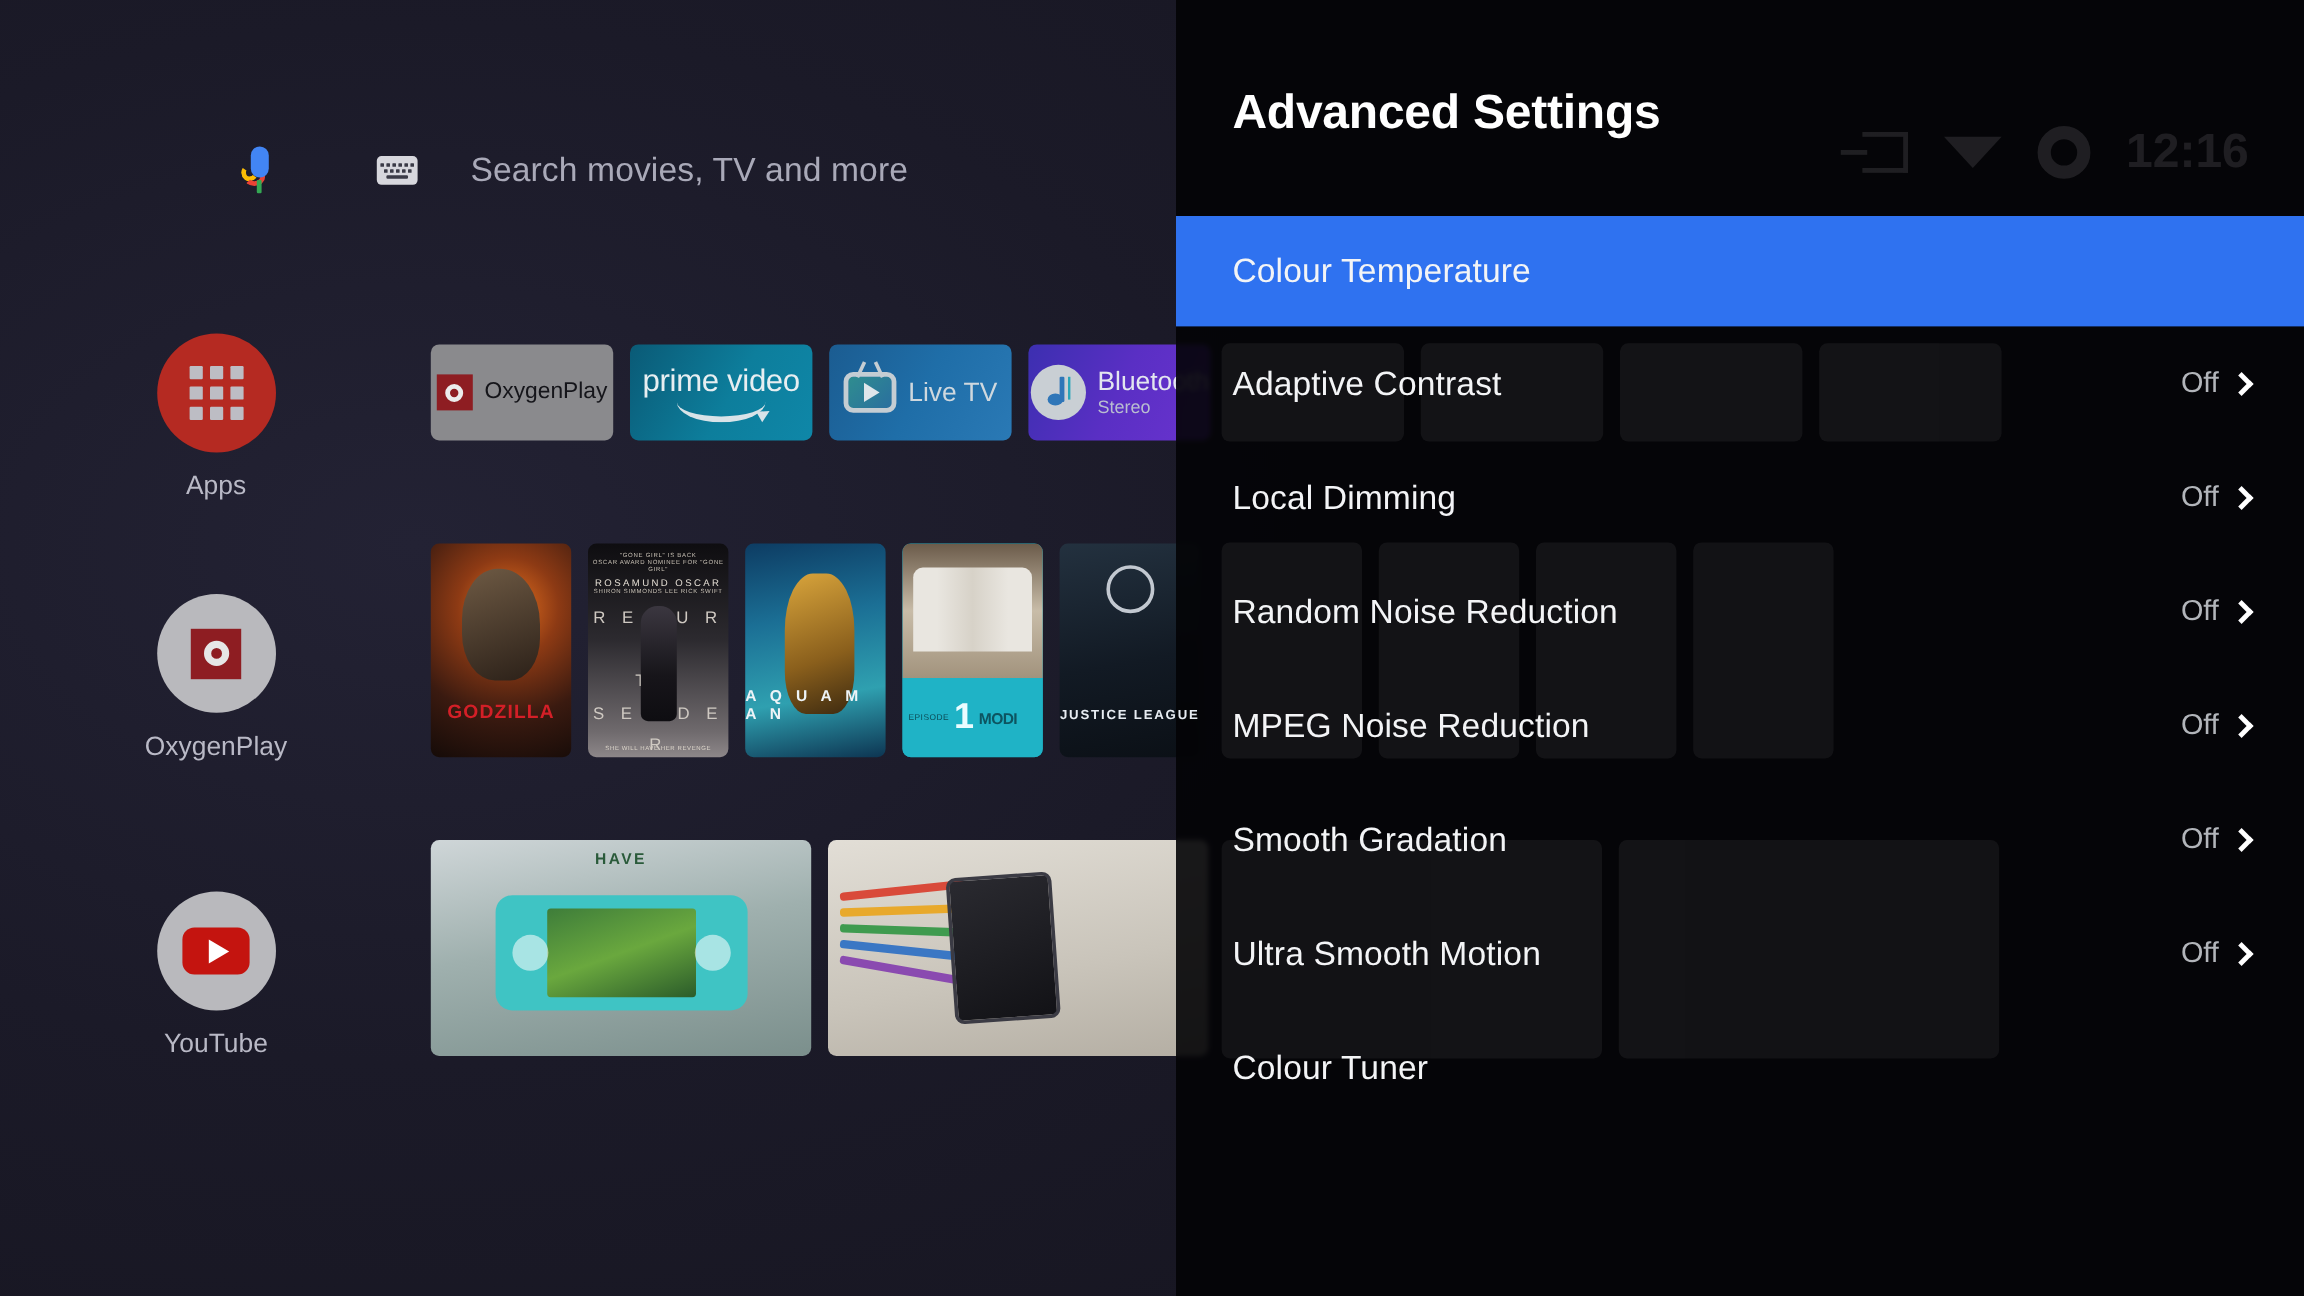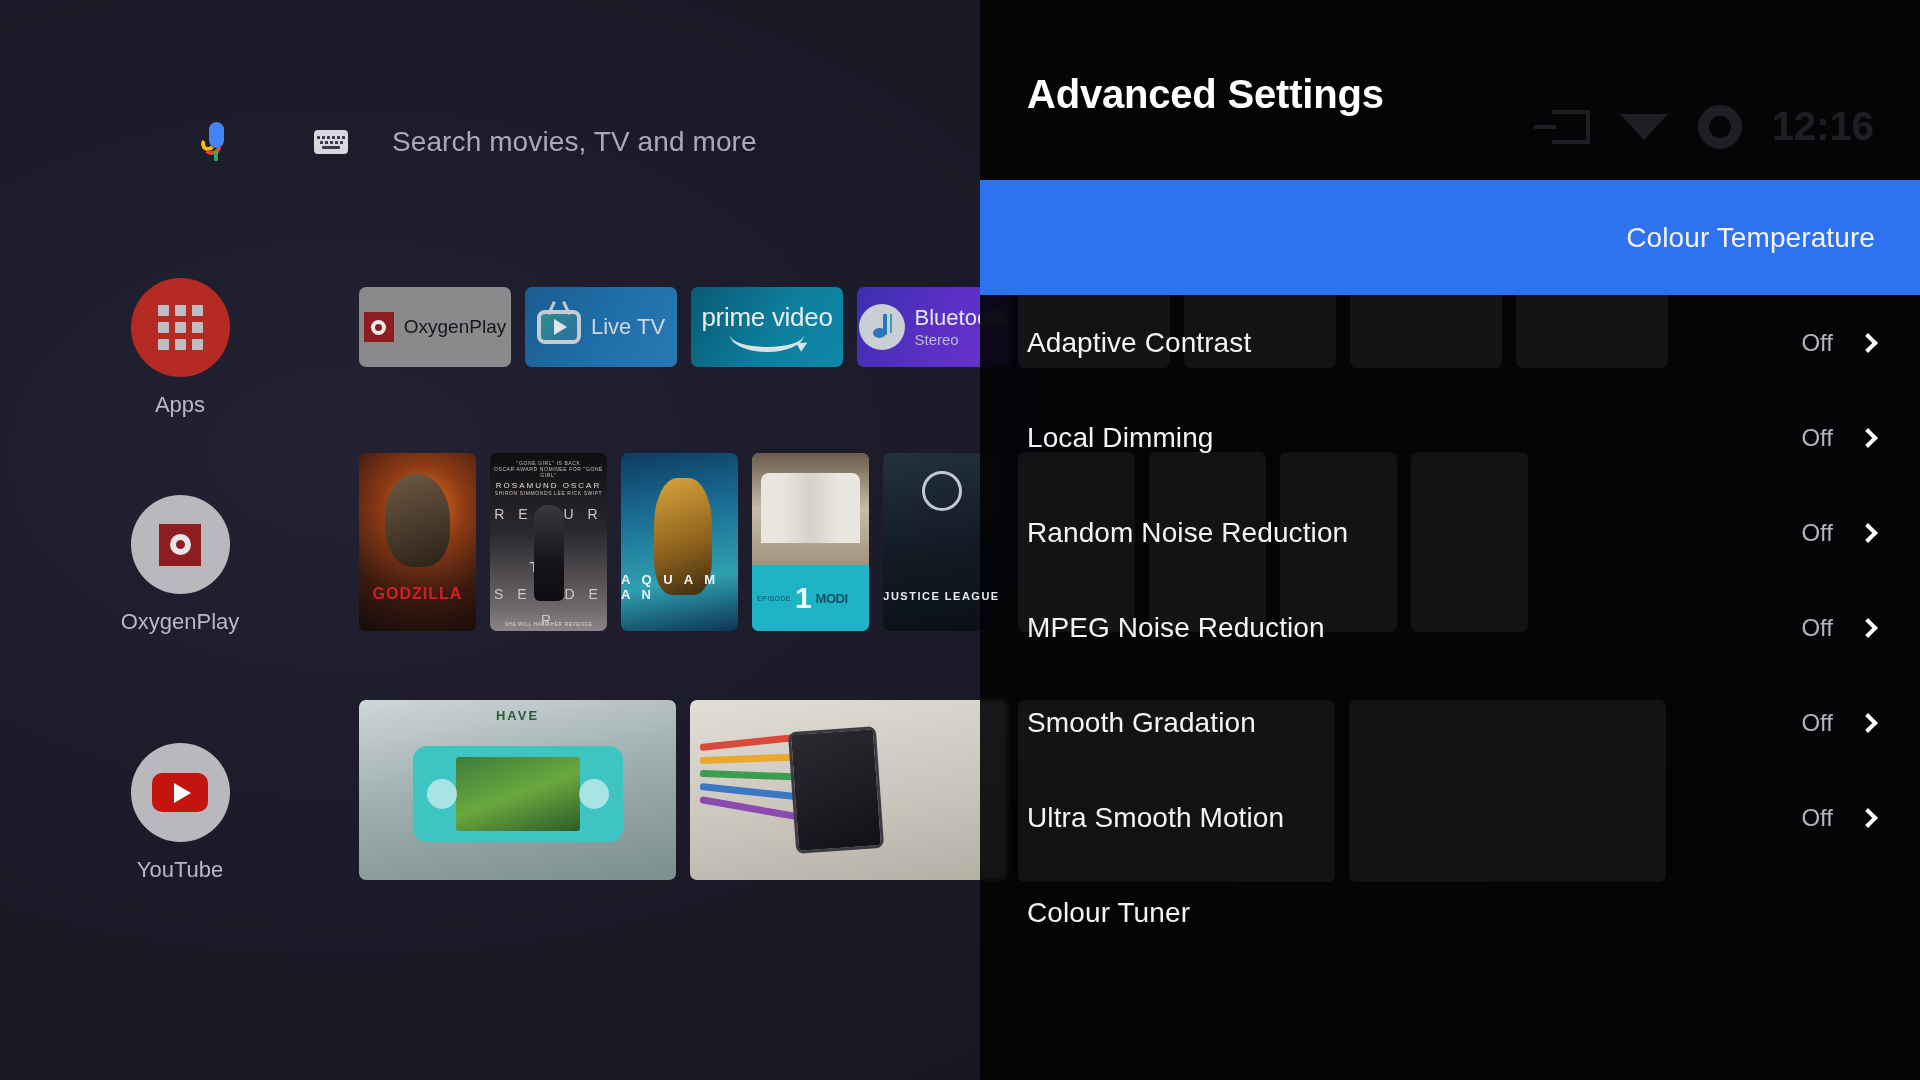--- a/index.html
+++ b/index.html
@@ -310,26 +310,26 @@
     position: absolute; left: 47px; top: 72px;
     font-size: 40px; font-weight: bold; color: #ffffff;
     letter-spacing: -0.2px;
   }
   .settings-list { position: absolute; left: 0; top: 180px; width: 100%; }
   .setting-row {
     position: relative; width: 100%; height: 95px;
     display: flex; align-items: center;
     padding: 0 45px 0 47px;
   }
-  .setting-row.highlight { background: #2f72f0; height: 115px; text-align: right; }
+  .setting-row.highlight { background: #2f72f0; height: 92px; }
   .setting-label {
     font-size: 28px; color: #f3f4f6; flex: 1; letter-spacing: 0.1px;
   }
   .setting-value {
-    font-size: 24px; color: #b2b5ba; margin-right: 28px;
+    font-size: 24px; color: #b2b5ba; margin-right: 12px;
   }
   .chevron {
     width: 14px; height: 14px;
     border-top: 4px solid #ffffff; border-right: 4px solid #ffffff;
     transform: rotate(45deg);
   }
 
   
   .ghost-status {
     position: absolute; right: 0; top: 104px; width: 100%;
@@ -440,30 +440,30 @@
 
     <div class="tiles">
 
       <div class="tile tile-oxy">
         <div class="tile-oxy-sq">
           <div class="tile-oxy-ring"></div>
         </div>
         <div class="tile-oxy-label">OxygenPlay</div>
       </div>
 
+      <div class="tile tile-prime">
+        <div class="prime-word">prime video</div>
+        <div class="prime-smile"></div>
+      </div>
+
       <div class="tile tile-livetv">
         <div class="tv-icon">
           <div class="tv-play"></div>
         </div>
         <div class="tile-livetv-label">Live TV</div>
-      </div>
-
-      <div class="tile tile-prime">
-        <div class="prime-word">prime video</div>
-        <div class="prime-smile"></div>
       </div>
 
       <div class="tile tile-bt">
         <div class="bt-circle">
           <div class="bt-note"></div>
         </div>
         <div class="bt-text">
           <div class="bt-title">Bluetooth</div>
           <div class="bt-sub">Stereo</div>
         </div>

